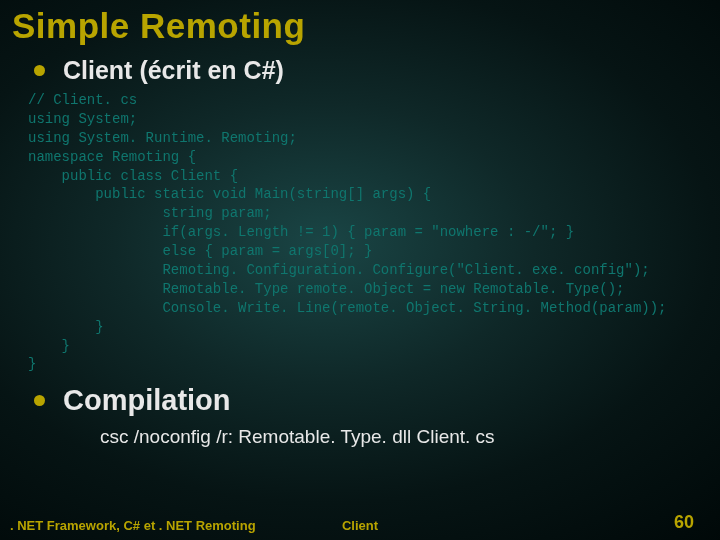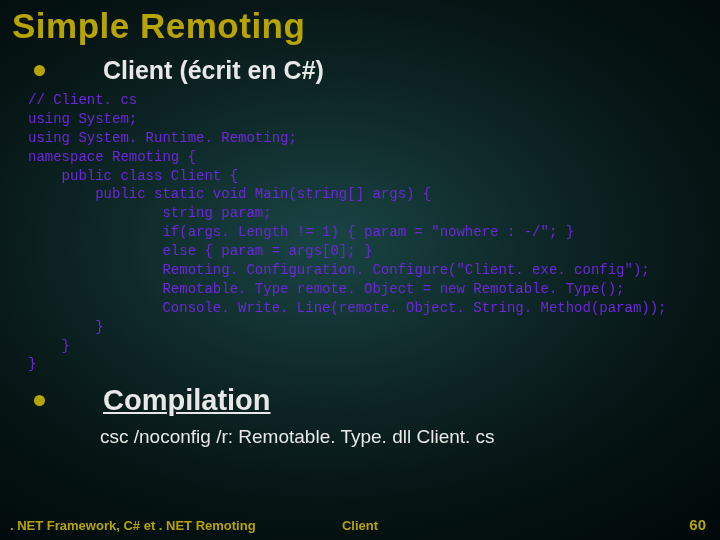--- a/index.html
+++ b/index.html
@@ -15,41 +15,40 @@
     font-size: 35px;
     font-weight: bold;
     margin-bottom: 10px;
     letter-spacing: 0.5px;
   }
   .bullet-row {
     display: flex;
     align-items: center;
     margin-left: 22px;
     margin-bottom: 6px;
-    gap: 40px;
   }
   .bullet-dot {
     width: 11px;
     height: 11px;
     background: #b8a400;
     border-radius: 50%;
     margin-right: 18px;
     flex-shrink: 0;
   }
   .bullet-text {
     color: #e8e8e8;
     font-size: 25px;
     font-weight: bold;
   }
-  .bullet-text.large { font-size: 29px; text-decoration: underline; }
+  .bullet-text.large { font-size: 29px; }
   .code {
     font-family: "Courier New", Courier, monospace;
     font-size: 14px;
     line-height: 1.35;
-    color: #6d28d9;
+    color: #0f766e;
     white-space: pre;
     margin-left: 16px;
     margin-top: 2px;
     margin-bottom: 10px;
   }
   .sub-line {
     color: #e8e8e8;
     font-size: 19px;
     margin-left: 88px;
     margin-top: 9px;
@@ -73,24 +72,24 @@
     left: 0;
     width: 720px;
     text-align: center;
     color: #b8a400;
     font-size: 13px;
     font-weight: bold;
     pointer-events: none;
   }
   .footer-right {
     position: absolute;
-    right: 14px;
+    right: 26px;
     bottom: 0;
     color: #b8a400;
-    font-size: 15px;
+    font-size: 18px;
     font-weight: bold;
   }
 </style>
 </head>
 <body>
 
 <div class="slide">
 
   <div class="title">Simple Remoting</div>
 

